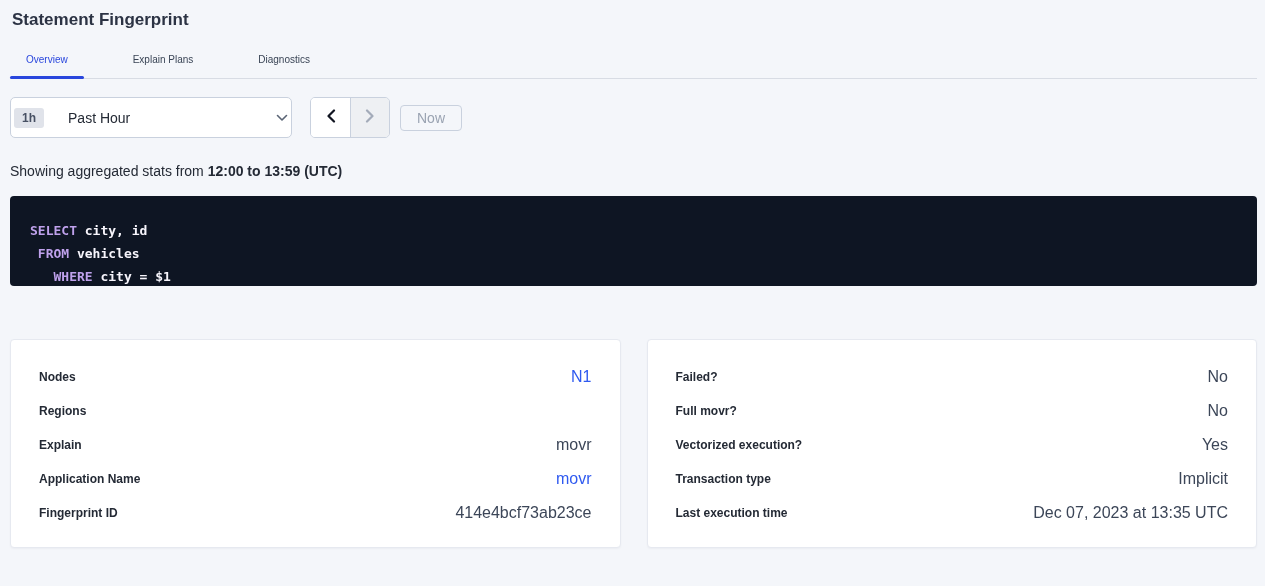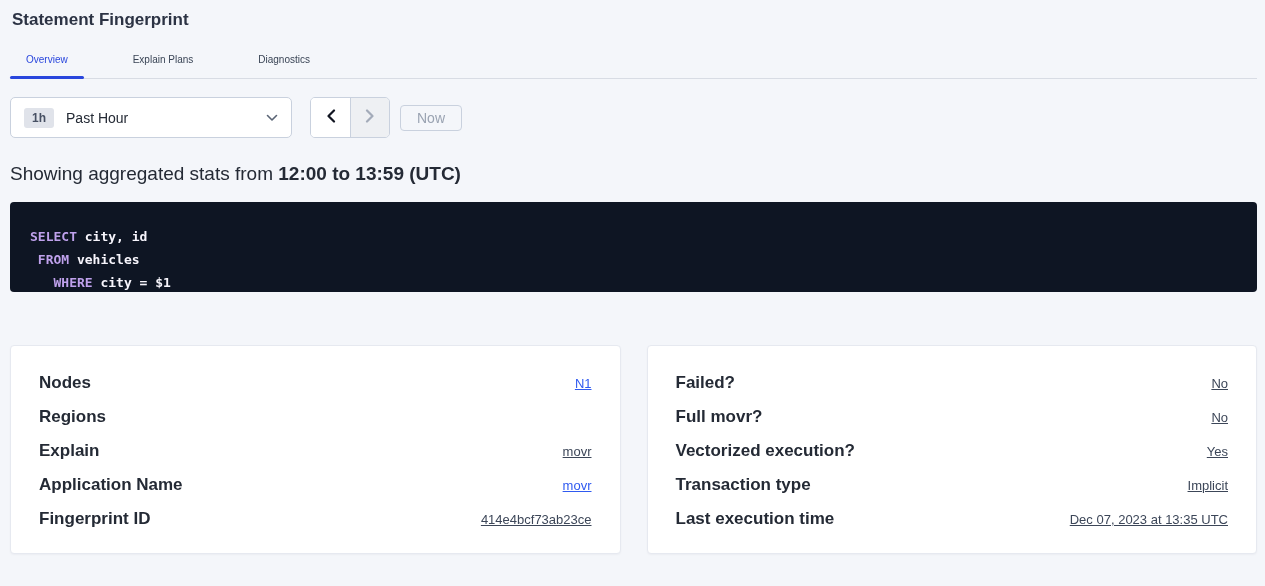--- a/index.html
+++ b/index.html
@@ -45,22 +45,23 @@
   }
 
   
   .toolbar { display: flex; margin-top: 18px; align-items: center; }
   .time-dropdown {
     width: 282px; height: 41px;
     background: #ffffff;
     border: 1px solid #c9d1de;
     border-radius: 5px;
     display: flex; align-items: center;
-    padding: 0 13px;
+    padding: 0 3px;
     cursor: pointer;
+    gap: 12px;
   }
   .time-badge {
     background: #e0e3ea;
     color: #475063;
     font-size: 12px;
     font-weight: 700;
     border-radius: 3px;
     padding: 3px 8px;
   }
   .time-label { font-size: 14px; margin-left: 12px; color: #242a35; }
@@ -90,21 +91,21 @@
     padding: 0 16px;
     border: 1px solid #c9d1de;
     border-radius: 4px;
     background: transparent;
     color: #9aa3b2;
     font-size: 14px;
     font-family: "Liberation Sans", sans-serif;
   }
 
   
-  .stats-line { margin-top: 25px; font-size: 19px; color: #242a35; }
+  .stats-line { margin-top: 25px; font-size: 14px; color: #242a35; }
   .stats-line b { font-weight: 700; }
 
   
   .sql-box {
     margin-top: 17px;
     height: 90px;
     background: #0e1523;
     border-radius: 4px;
     padding: 23px 20px;
     font-family: "DejaVu Sans Mono", monospace;
@@ -126,22 +127,22 @@
     border-radius: 4px;
     box-shadow: 0 1px 2px rgba(20,30,50,0.04);
     padding: 20px 28px 0 28px;
   }
   .card-row {
     display: flex;
     align-items: center;
     justify-content: space-between;
     height: 34px;
   }
-  .row-label { font-size: 17px; font-weight: 700; color: #242a35; }
-  .row-value { font-size: 13px; color: #3c4658; text-decoration: underline; }
+  .row-label { font-size: 12px; font-weight: 700; color: #242a35; }
+  .row-value { font-size: 16px; color: #3c4658; }
   .row-value.link { color: #2f5af0; cursor: pointer; }
 </style>
 </head>
 <body>
 
 <div class="page">
 
   <div class="page-title">Statement Fingerprint</div>
 
   <div class="tabbar">

